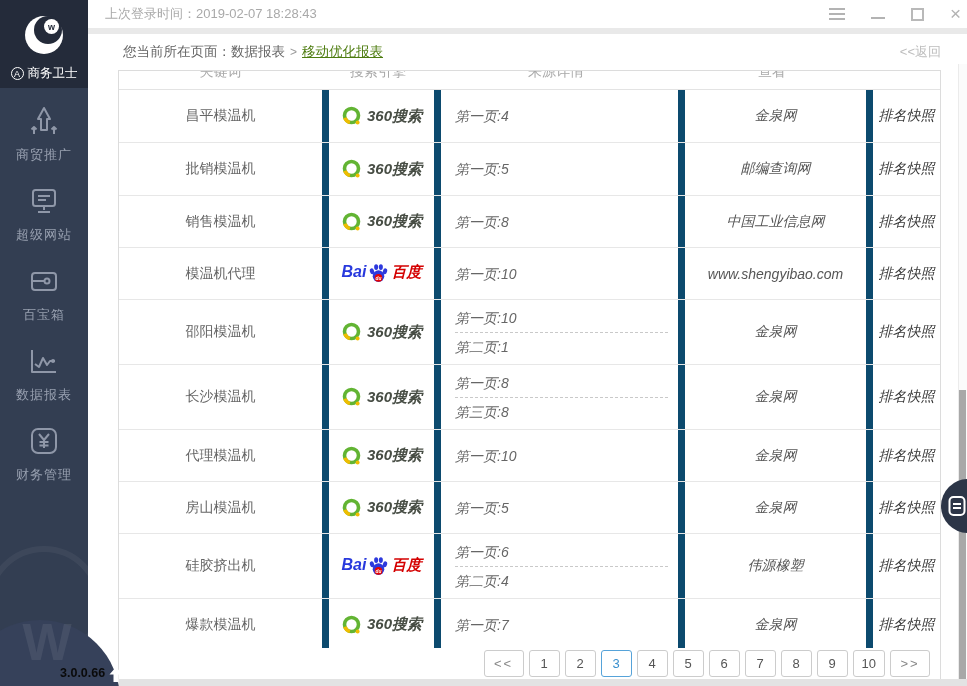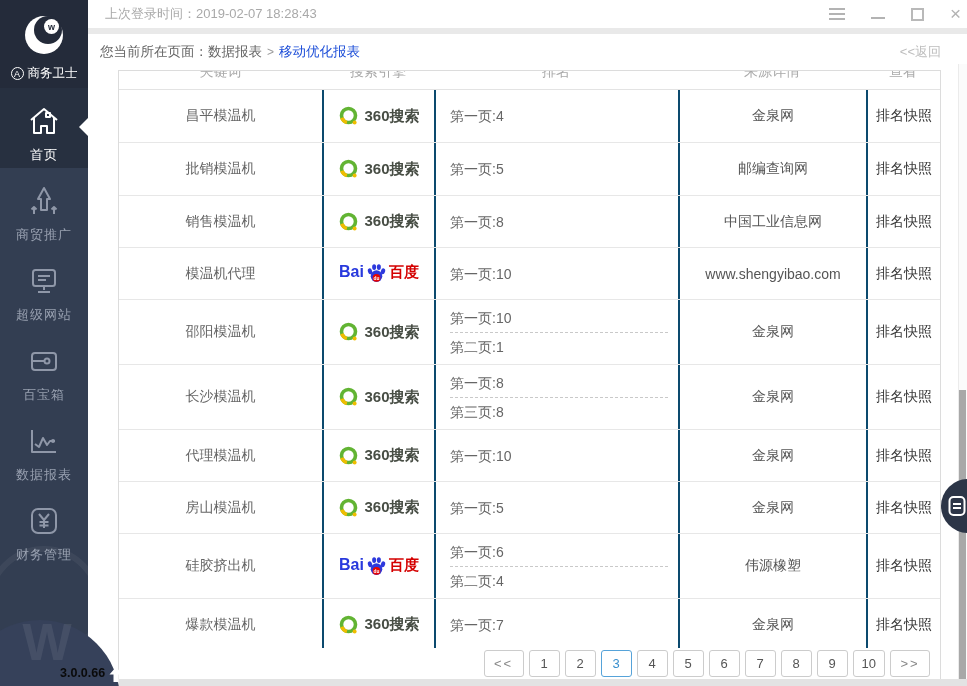--- a/index.html
+++ b/index.html
@@ -40,38 +40,38 @@
   .titlebar { height:28px; display:flex; align-items:center; }
   .title-text { color:#a9a9a9; font-size:13px; padding-left:17px; flex:1; }
   .win-controls { display:flex; align-items:center; gap:26px; padding-right:6px; }
   .wc { cursor:pointer; display:inline-flex; flex-direction:column; gap:3px; }
   .wc-menu i { display:block; width:16px; height:2px; background:#b3b3b3; }
   .wc-min i { display:block; width:14px; height:2px; background:#b3b3b3; margin-top:8px; }
   .wc-max i { display:block; width:13px; height:13px; border:2px solid #b9b9b9; }
   .wc-close { color:#b3b3b3; font-size:19px; line-height:14px; }
   .title-strip { height:6px; background:#e9e9e9; }
 
-  .breadcrumb-row { height:36px; display:flex; align-items:center; padding-left:12px;
+  .breadcrumb-row { height:36px; display:flex; align-items:center; padding-left:35px;
     position:relative; font-size:13.5px; }
   .bc-static { color:#666; }
   .bc-sep { color:#9a9a9a; margin:0 5px; font-size:12px; }
-  .bc-current { color:#1d4ed8; cursor:pointer; }
+  .bc-current { color:#4d7c0f; cursor:pointer;text-decoration:underline; }
   .back-link { position:absolute; right:26px; color:#bdbdbd; font-size:13px; cursor:pointer; }
 
   
   .table-wrap { margin-left:30px; width:823px; border:1px solid #dcdcdc;
     height:616px; overflow:hidden; position:relative; background:#fff; }
   .tgrid { display:grid; grid-template-columns:203px 112px 244px 188px 74px; }
   .thead { height:19px; overflow:hidden; border-bottom:1px solid #e3e3e3; }
   .thead span { display:block; text-align:center; font-size:14px; color:#a9a9a9;
     margin-top:-8px; }
   .trow { border-bottom:1px solid #e7e7e7; }
   .tcell { display:flex; align-items:center; justify-content:center; font-size:14px;
     color:#555; }
-  .tcell + .tcell { border-left:2px solid #0c4a6e; }
+  .tcell + .tcell { border-left:7px solid #0c4a6e;font-style:italic; }
   .kw-cell { color:#666; }
   .rank-cell { flex-direction:column; align-items:stretch; justify-content:center;
     padding-left:14px; color:#666; }
   .rank-line { line-height:20px; }
   .rank-div { border-top:1px dashed #c9c9c9; margin:4px 10px 4px 0; }
   .view-link { color:#383838; cursor:pointer; }
 
   .eng360 { display:flex; align-items:center; gap:4px; }
   .eng360 b { color:#474d44; font-size:15px; font-weight:bold; }
   .engbd { display:flex; gap:2px; }
@@ -109,28 +109,20 @@
       <circle cx="28" cy="20" r="14" fill="#242b3a"></circle>
       <circle cx="31.5" cy="16.5" r="7.5" fill="#ffffff"></circle>
       <text x="31.5" y="19.5" font-size="9" font-weight="bold" fill="#242b3a" text-anchor="middle">w</text>
     </svg>
     <div class="brand-row">
       <span class="brand-a">A</span>
       <span>商务卫士</span>
     </div>
   </div>
 
-  <div class="nav-item active">
-    <svg width="34" height="30" viewBox="0 0 34 30" fill="none" stroke-width="2" stroke-linejoin="round">
-      <path d="M4 14 L17 3 L30 14"></path>
-        <path d="M7 12 V27 H14 V20 H20 V27 H27 V12"></path>
-      <rect x="19" y="7" width="4" height="4"></rect>
-    </svg>
-    <span class="ni-label">首页</span>
-  </div>
 
   <div class="nav-item">
     <svg width="34" height="30" viewBox="0 0 34 30" fill="none" stroke-width="2" stroke-linejoin="round">
       <path d="M17 2 L23 13 H20 V24 H14 V13 H11 Z"></path>
       <path d="M7 28 v-7 M4.5 23.5 L7 21 l2.5 2.5"></path>
       <path d="M27 28 v-7 M24.5 23.5 L27 21 l2.5 2.5"></path>
     </svg>
     <span class="ni-label">商贸推广</span>
   </div>
 
@@ -205,21 +197,20 @@
     <span class="bc-static">您当前所在页面：数据报表</span>
     <span class="bc-sep">&gt;</span>
     <span class="bc-current">移动优化报表</span>
     <span class="back-link">&lt;&lt;返回</span>
   </div>
 
   <div class="table-wrap">
     <div class="tgrid thead">
       <span>关键词</span>
       <span>搜索引擎</span>
-      <span>排名</span>
       <span>来源详情</span>
       <span>查看</span>
     </div>
     <div>
         <div class="tgrid trow" style="height: 53px;">
           <div class="tcell kw-cell">昌平模温机</div>
           <div class="tcell">
             <span class="eng360">
     <svg width="22" height="22" viewBox="0 0 22 22">
       <circle cx="10.5" cy="10.5" r="7" fill="none" stroke="#62b433" stroke-width="3.6"></circle>

